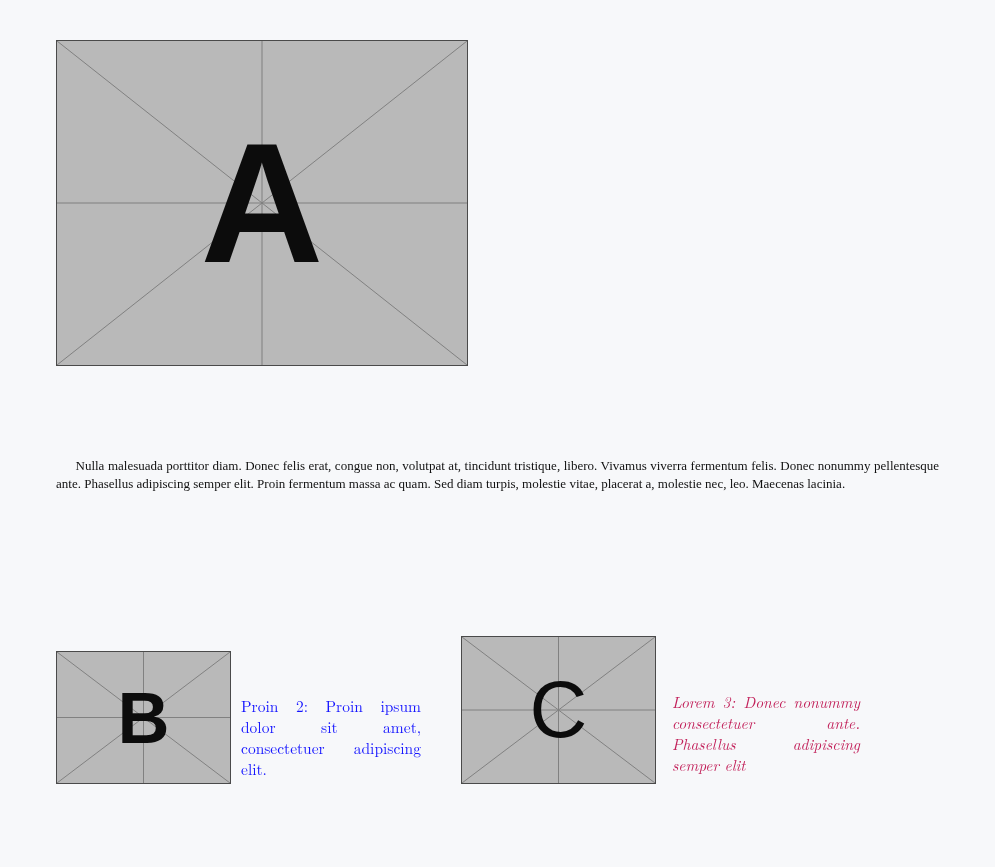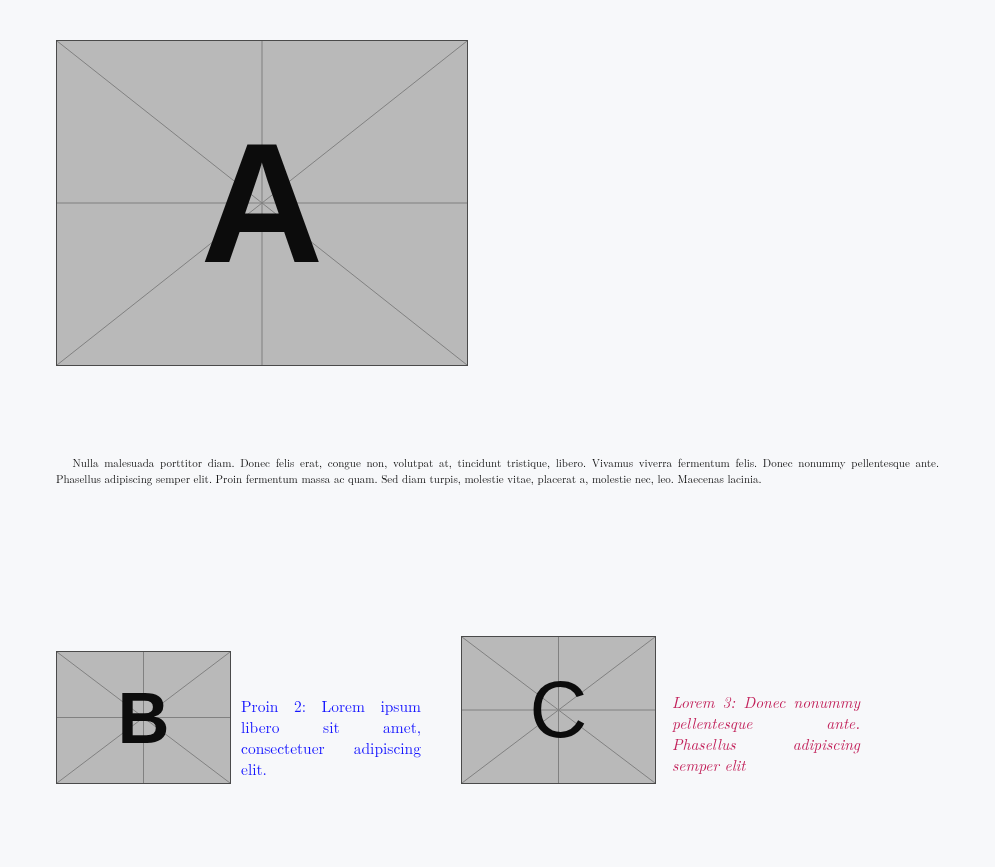--- a/index.html
+++ b/index.html
@@ -48,24 +48,25 @@
     width: 310px;
     font-size: 16px;
     line-height: 1.42;
     text-align: justify;
   }
   .bodytext {
     position: absolute;
     top: 444px;
     left: 56px;
     right: 56px;
-    font-size: 11px;
+    font-size: 13px;
     line-height: 1.42;
     text-align: justify;
     text-indent: 1.5em;
+    font-family: Liberation Serif, serif;
   }
   .row2 {
     position: absolute;
     top: 576px;
     left: 56px;
     right: 56px;
     display: flex;
     align-items: flex-end;
   }
   .fig2-img { width: 175px; height: 133px; flex: 0 0 auto; }
@@ -122,35 +123,35 @@
       <svg viewBox="0 0 175 133" preserveAspectRatio="none">
         <line x1="0" y1="0" x2="175" y2="133" stroke="#808080" stroke-width="1"></line>
         <line x1="175" y1="0" x2="0" y2="133" stroke="#808080" stroke-width="1"></line>
         <line x1="0" y1="66.5" x2="175" y2="66.5" stroke="#808080" stroke-width="1"></line>
         <line x1="87.5" y1="0" x2="87.5" y2="133" stroke="#808080" stroke-width="1"></line>
       </svg>
       <span class="letter" style="font-size:72px;">B</span>
     </div>
     <div class="fig2-cap">
       <span>Proin 2:</span>
-      <span>Lorem ipsum libero sit amet, consectetuer adipiscing elit.</span>
+      <span>Proin ipsum dolor sit amet, consectetuer adipiscing elit.</span>
     </div>
 
     <div class="row2-gap"></div>
 
     <div class="fig3-block">
       <div class="placeholder fig3-img">
         <svg viewBox="0 0 195 148" preserveAspectRatio="none">
           <line x1="0" y1="0" x2="195" y2="148" stroke="#808080" stroke-width="1"></line>
           <line x1="195" y1="0" x2="0" y2="148" stroke="#808080" stroke-width="1"></line>
           <line x1="0" y1="74" x2="195" y2="74" stroke="#808080" stroke-width="1"></line>
           <line x1="97.5" y1="0" x2="97.5" y2="148" stroke="#808080" stroke-width="1"></line>
         </svg>
         <span class="letter" style="font-size:80px; font-weight:500;">C</span>
       </div>
       <div class="fig3-cap">
         <span>Lorem 3:</span>
-        <span>Donec nonummy pellentesque ante. Phasellus adipiscing semper elit</span>
+        <span>Donec nonummy consectetuer ante. Phasellus adipiscing semper elit</span>
       </div>
     </div>
   </div>
 
 </div>
 
 </body></html>

